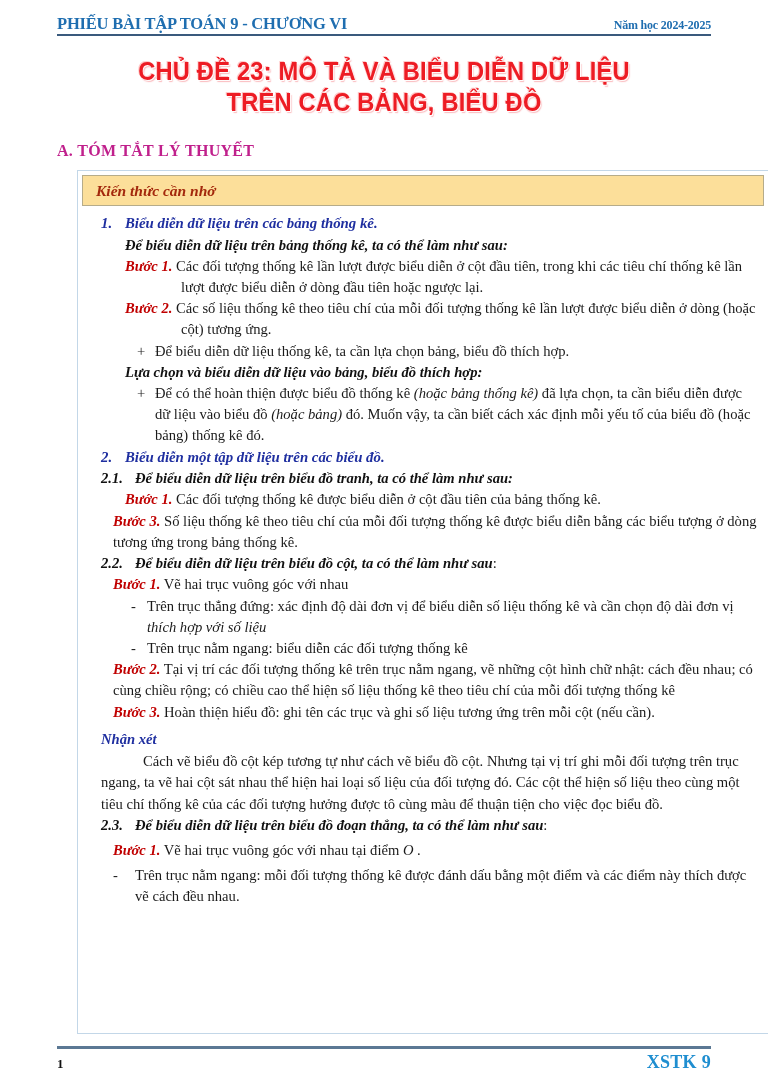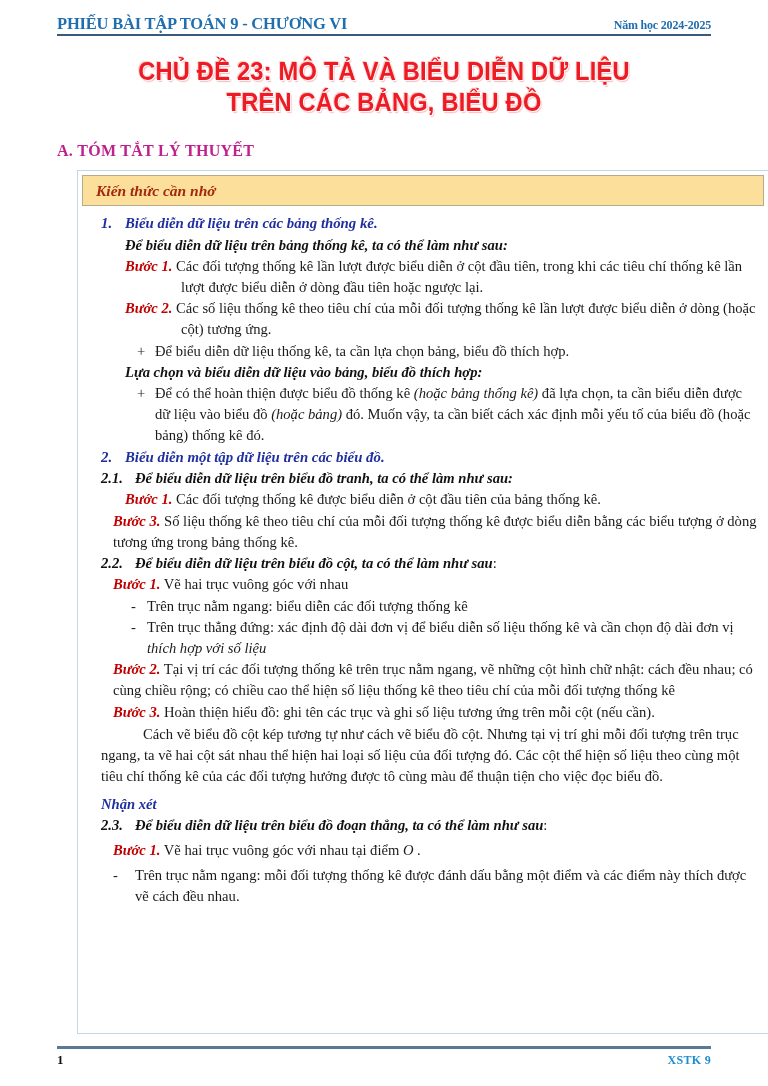--- a/index.html
+++ b/index.html
@@ -204,21 +204,21 @@
     align-items: baseline;
     justify-content: space-between;
   }
   .pg-num {
     font-weight: bold;
     font-size: 13px;
     color: #111;
   }
   .pg-tag {
     font-weight: bold;
-    font-size: 12px;
+    font-size: 18px;
     color: #1f8ed0;
     letter-spacing: 0.3px;
   }
 </style>
 </head>
 <body>
 
 <div class="page-header">
   <span class="hdr-left">PHIẾU BÀI TẬP TOÁN 9 - CHƯƠNG VI</span>
   <span class="hdr-right">Năm học 2024-2025</span>
@@ -287,39 +287,39 @@
     <div class="row sub-num">
       <span class="num black-bi">2.2.</span><span class="black-bi">Để biểu diễn dữ liệu trên biểu đồ cột, ta có thể làm như sau</span><span>:</span>
     </div>
 
     <div class="row step-flat">
       <span class="buoc">Bước 1.</span>
       <span>Vẽ hai trục vuông góc với nhau</span>
     </div>
 
     <div class="row dash-item">
+      <span class="mk">-</span><span>Trên trục thẳng đứng: xác định độ dài đơn vị để biểu diễn số liệu thống kê và cần chọn độ dài đơn vị </span><span class="ital">thích hợp với số liệu</span>
+    </div>
+
+    <div class="row dash-item">
       <span class="mk">-</span><span>Trên trục nằm ngang: biểu diễn các đối tượng thống kê</span>
-    </div>
-
-    <div class="row dash-item">
-      <span class="mk">-</span><span>Trên trục thẳng đứng: xác định độ dài đơn vị để biểu diễn số liệu thống kê và cần chọn độ dài đơn vị </span><span class="ital">thích hợp với số liệu</span>
     </div>
 
     <div class="row step-flat">
       <span class="buoc">Bước 2.</span>
       <span>Tại vị trí các đối tượng thống kê trên trục nằm ngang, vẽ những cột hình chữ nhật: cách đều nhau; có cùng chiều rộng; có chiều cao thể hiện số liệu thống kê theo tiêu chí của mỗi đối tượng thống kê</span>
     </div>
 
     <div class="row step-flat">
       <span class="buoc">Bước 3.</span>
       <span>Hoàn thiện hiểu đồ: ghi tên các trục và ghi số liệu tương ứng trên mỗi cột (nếu cần).</span>
     </div>
 
+    <div class="row nhanxet">Nhận xét</div>
     <div class="row nx-para">Cách vẽ biểu đồ cột kép tương tự như cách vẽ biểu đồ cột. Nhưng tại vị trí ghi mỗi đối tượng trên trục ngang, ta vẽ hai cột sát nhau thể hiện hai loại số liệu của đối tượng đó. Các cột thể hiện số liệu theo cùng một tiêu chí thống kê của các đối tượng hưởng được tô cùng màu để thuận tiện cho việc đọc biểu đồ.</div>
-    <div class="row nhanxet">Nhận xét</div>
 
     <div class="row sub-num">
       <span class="num black-bi">2.3.</span><span class="black-bi">Để biểu diễn dữ liệu trên biểu đồ đoạn thẳng, ta có thể làm như sau</span><span>:</span>
     </div>
 
     <div class="gap-s"></div>
 
     <div class="row step-flat">
       <span class="buoc">Bước 1.</span>
       <span>Vẽ hai trục vuông góc với nhau tại điểm </span><span class="mathvar">O</span><span> .</span>

